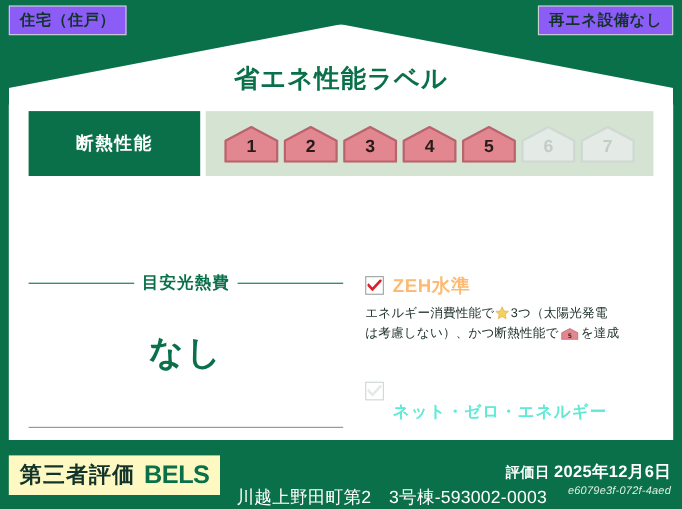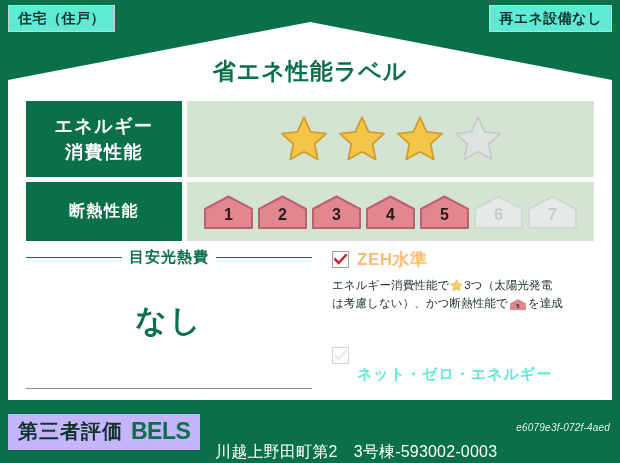--- a/index.html
+++ b/index.html
@@ -11,21 +11,21 @@
   #label{
     position:relative;width:620px;height:463px;
     background:#0a7049;
     box-sizing:border-box;
     overflow:hidden;
   }
 
   
   .tag{
     position:absolute;top:5px;
-    background:#5eead4;
+    background:#8b5cf6;
     border:1px solid #c9d4cd;
     color:#12332a;
     font-weight:bold;
     font-size:14px;
     letter-spacing:0.5px;
     padding:5px 9px 6px 9px;
     line-height:1;
     white-space:nowrap;
     z-index:6;
   }
@@ -143,21 +143,21 @@
   .nze-row{display:flex;align-items:center;gap:8px;margin-top:10px;}
   .nze-text{font-size:15px;color:#5eead4;font-weight:bold;letter-spacing:1px;margin-top:38px;}
 
   
   .footer{
     position:absolute;left:0;bottom:0;width:620px;height:55px;z-index:5;
     background:#0a7049;
   }
   .bels-box{
     position:absolute;left:8px;top:6px;
-    background:#c4b5fd;padding:4px 10px 5px 10px;
+    background:#fef9c3;padding:4px 10px 5px 10px;
     display:flex;align-items:center;gap:8px;
   }
   .bels-jp{font-size:20px;font-weight:bold;color:#12332a;letter-spacing:1px;}
   .bels-en{font-size:23px;font-weight:bold;color:#0a7049;letter-spacing:-0.5px;}
   .addr{
     position:absolute;left:215px;top:34px;
     color:#ffffff;font-size:16px;letter-spacing:0.2px;white-space:nowrap;
   }
   .date{
     position:absolute;right:10px;top:12px;text-align:right;color:#ffffff;
@@ -176,42 +176,20 @@
 
   <div class="tag tag-left">住宅（住戸）</div>
   <div class="tag tag-right">再エネ設備なし</div>
 
   <div class="title-zone">
     <div class="title-main">省エネ性能ラベル</div>
   </div>
 
   <div class="rows">
 
-    <div class="perf-row">
-      <div class="perf-key key-energy">
-        <span>エネルギー</span>
-        <span>消費性能</span>
-      </div>
-      <div class="perf-val">
-        <div class="stars" id="stars">
-            <svg class="star" viewBox="0 0 24 24">
-              <path d="M12 1.6 15.2 8.6 22.6 9.4 17.1 14.4 18.6 21.8 12 18.1 5.4 21.8 6.9 14.4 1.4 9.4 8.8 8.6Z" fill="#f3c64a" stroke="#cf9f2e" stroke-width="0.9" stroke-linejoin="round"></path>
-            </svg>
-            <svg class="star" viewBox="0 0 24 24">
-              <path d="M12 1.6 15.2 8.6 22.6 9.4 17.1 14.4 18.6 21.8 12 18.1 5.4 21.8 6.9 14.4 1.4 9.4 8.8 8.6Z" fill="#f3c64a" stroke="#cf9f2e" stroke-width="0.9" stroke-linejoin="round"></path>
-            </svg>
-            <svg class="star" viewBox="0 0 24 24">
-              <path d="M12 1.6 15.2 8.6 22.6 9.4 17.1 14.4 18.6 21.8 12 18.1 5.4 21.8 6.9 14.4 1.4 9.4 8.8 8.6Z" fill="#f3c64a" stroke="#cf9f2e" stroke-width="0.9" stroke-linejoin="round"></path>
-            </svg>
-            <svg class="star" viewBox="0 0 24 24">
-              <path d="M12 1.6 15.2 8.6 22.6 9.4 17.1 14.4 18.6 21.8 12 18.1 5.4 21.8 6.9 14.4 1.4 9.4 8.8 8.6Z" fill="#dfe3e0" stroke="#c6cdc8" stroke-width="0.9" stroke-linejoin="round"></path>
-            </svg>
-          </div>
-      </div>
-    </div>
 
     <div class="perf-row">
       <div class="perf-key key-insul">
         <span>断熱性能</span>
       </div>
       <div class="perf-val">
         <div class="houses" id="houses">
             <div class="house on">
               <svg width="51" height="34" viewBox="0 0 51 34">
                 <path d="M2 33 L2 14 L25.5 1.5 L49 14 L49 33 Z" fill="#e2868f" stroke="#b9636c" stroke-width="2" stroke-linejoin="round"></path>
@@ -300,17 +278,20 @@
     </div>
   </div>
 
   <div class="footer">
     <div class="bels-box">
       <span class="bels-jp">第三者評価</span>
       <span class="bels-en">BELS</span>
     </div>
     <div class="addr">川越上野田町第2　3号棟-593002-0003</div>
     <div class="date">
+      <div class="d">
+        <span class="lbl">評価日</span><span>2025年12月6日</span>
+      </div>
       <div class="uid">e6079e3f-072f-4aed</div>
     </div>
   </div>
 
 </div>
 
 </body></html>

